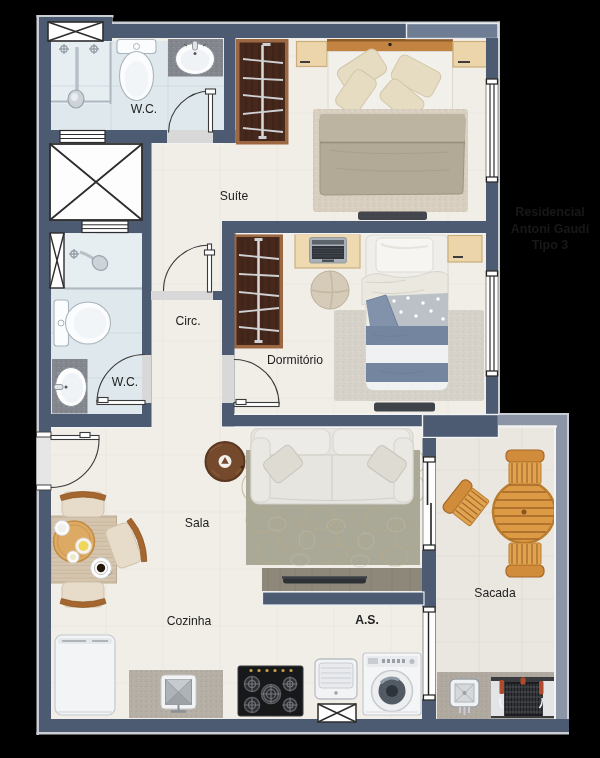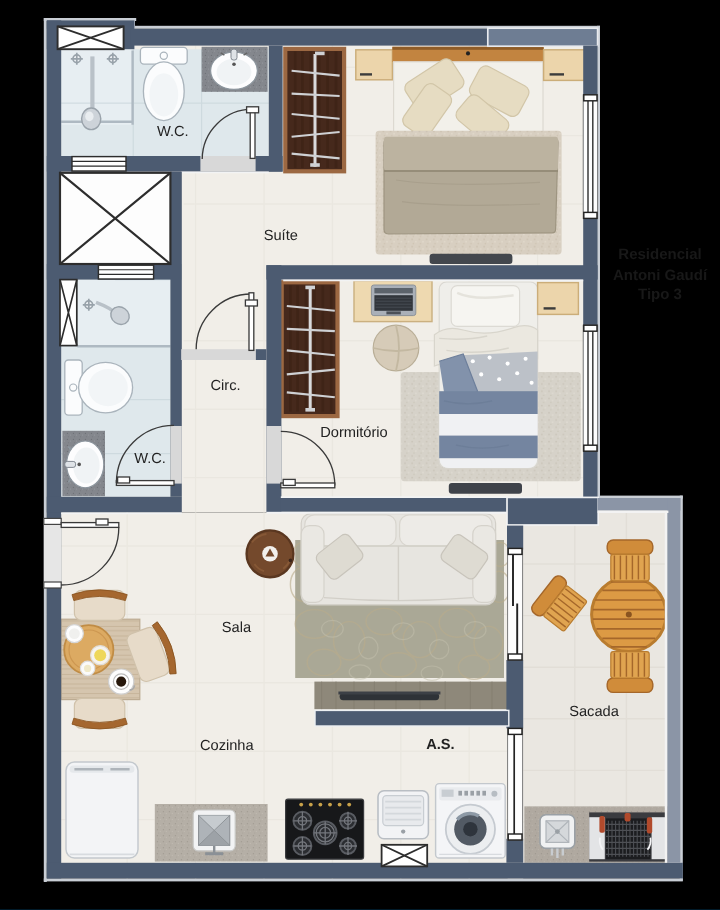--- a/index.html
+++ b/index.html
@@ -1,16 +1,16 @@
 <!DOCTYPE html>
 <html><head>
 <meta charset="utf-8">
 <style>
 html,body{margin:0;padding:0;background:#000;}
-#plan{position:relative;width:600px;height:758px;background:#0369a1;font-family:"Liberation Sans",sans-serif;}
+#plan{position:relative;width:600px;height:758px;background:#a21caf;font-family:"Liberation Sans",sans-serif;border-radius:20px;}
 svg text{font-family:"Liberation Sans",sans-serif;}
 </style>
 </head>
 <body>
 <div id="plan">
 <svg width="600" height="758" viewBox="0 0 600 758">
 <defs>
 <pattern id="spk" width="5" height="5" patternUnits="userSpaceOnUse">
 <rect width="5" height="5" fill="#84878d"></rect>
 <circle cx="1.2" cy="1.2" r="0.55" fill="#6f7278"></circle>

